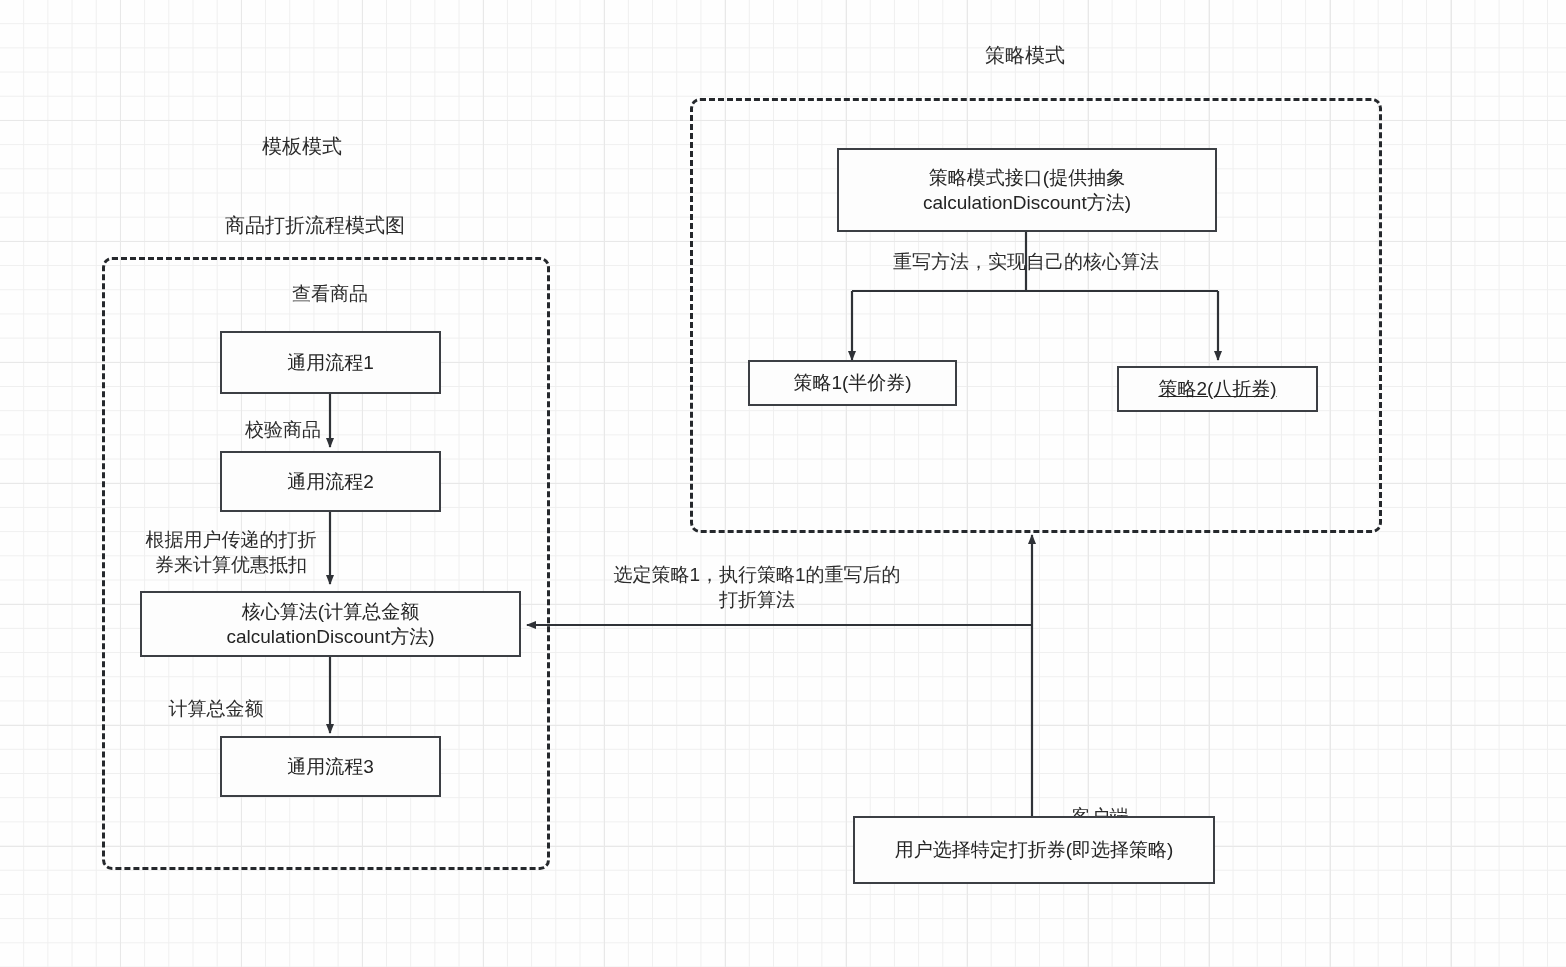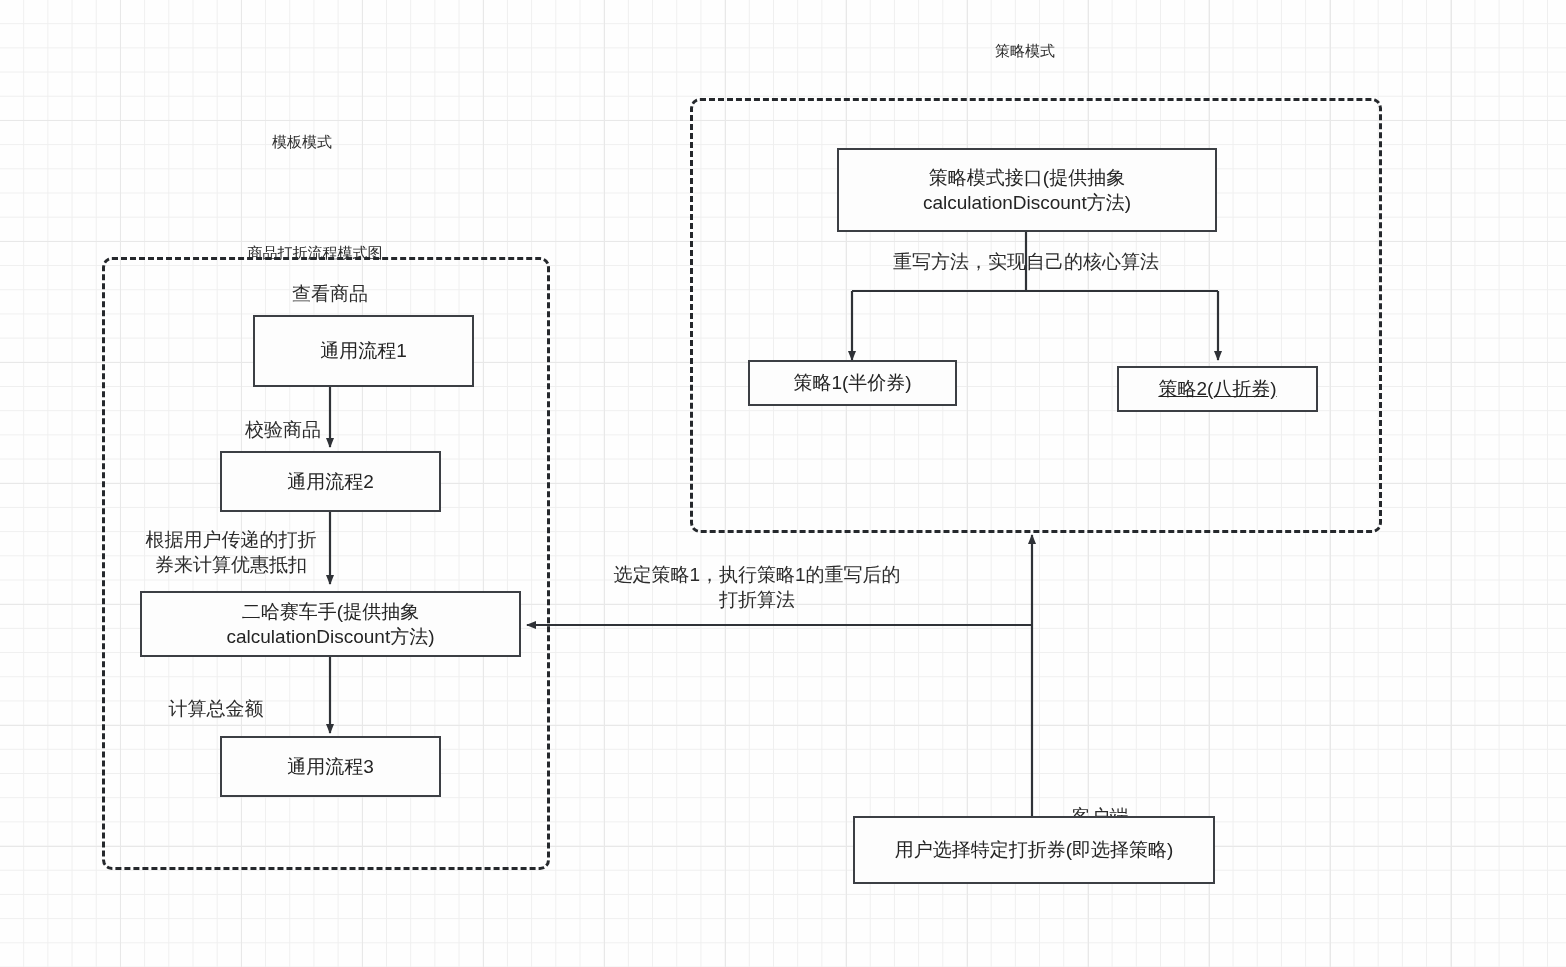--- a/index.html
+++ b/index.html
@@ -55,21 +55,21 @@
   .caption {
     position: absolute;
     font-size: 19px;
     color: #2c2c2c;
     line-height: 1.3;
     white-space: pre-line;
     text-align: center;
   }
   .title {
     position: absolute;
-    font-size: 15px;
+    font-size: 20px;
     color: #2c2c2c;
     text-align: center;
     white-space: nowrap;
   }
   .watermark {
     position: absolute;
     font-size: 22px;
     color: #b9bcc0;
     letter-spacing: 1px;
     white-space: nowrap;
@@ -106,36 +106,36 @@
     <line x1="852" y1="291" x2="852" y2="360" stroke="#2f3237" stroke-width="2.2" marker-end="url(#arrowhead)"></line>
     <line x1="1218" y1="291" x2="1218" y2="360" stroke="#2f3237" stroke-width="2.2" marker-end="url(#arrowhead)"></line>
 
     <line x1="1032" y1="816" x2="1032" y2="535" stroke="#2f3237" stroke-width="2.2" marker-end="url(#arrowhead)"></line>
 
     <line x1="1032" y1="625" x2="527" y2="625" stroke="#2f3237" stroke-width="2.2" marker-end="url(#arrowhead)"></line>
   </svg>
 
   <div class="title" style="left:232px; top:133px; width:140px;">模板模式</div>
 
-  <div class="title" style="left:207px; top:212px; width:216px;margin-top:32px;">商品打折流程模式图</div>
+  <div class="title" style="left:207px; top:212px; width:216px;">商品打折流程模式图</div>
 
   <div class="dashed-panel" style="left:102px; top:257px; width:448px; height:613px;"></div>
 
   <div class="caption" style="left:250px; top:282px; width:160px;">查看商品</div>
 
-  <div class="node-box" style="left:220px; top:315px; width:221px; height:72px;margin-left:33px;">通用流程1</div>
+  <div class="node-box" style="left:220px; top:331px; width:221px; height:63px;">通用流程1</div>
 
   <div class="caption" style="left:228px; top:418px; width:110px;">校验商品</div>
 
   <div class="node-box" style="left:220px; top:451px; width:221px; height:61px;">通用流程2</div>
 
   <div class="caption" style="left:124px; top:528px; width:214px;">根据用户传递的打折
 券来计算优惠抵扣</div>
 
-  <div class="node-box" style="left:140px; top:591px; width:381px; height:66px;">二哈赛车手(提供抽象
+  <div class="node-box" style="left:140px; top:591px; width:381px; height:66px;">核心算法(计算总金额
 calculationDiscount方法)</div>
 
   <div class="caption" style="left:155px; top:697px; width:122px;">计算总金额</div>
 
   <div class="node-box" style="left:220px; top:736px; width:221px; height:61px;">通用流程3</div>
 
   <div class="title" style="left:955px; top:42px; width:140px;">策略模式</div>
 
   <div class="dashed-panel" style="left:690px; top:98px; width:692px; height:435px;"></div>
 

